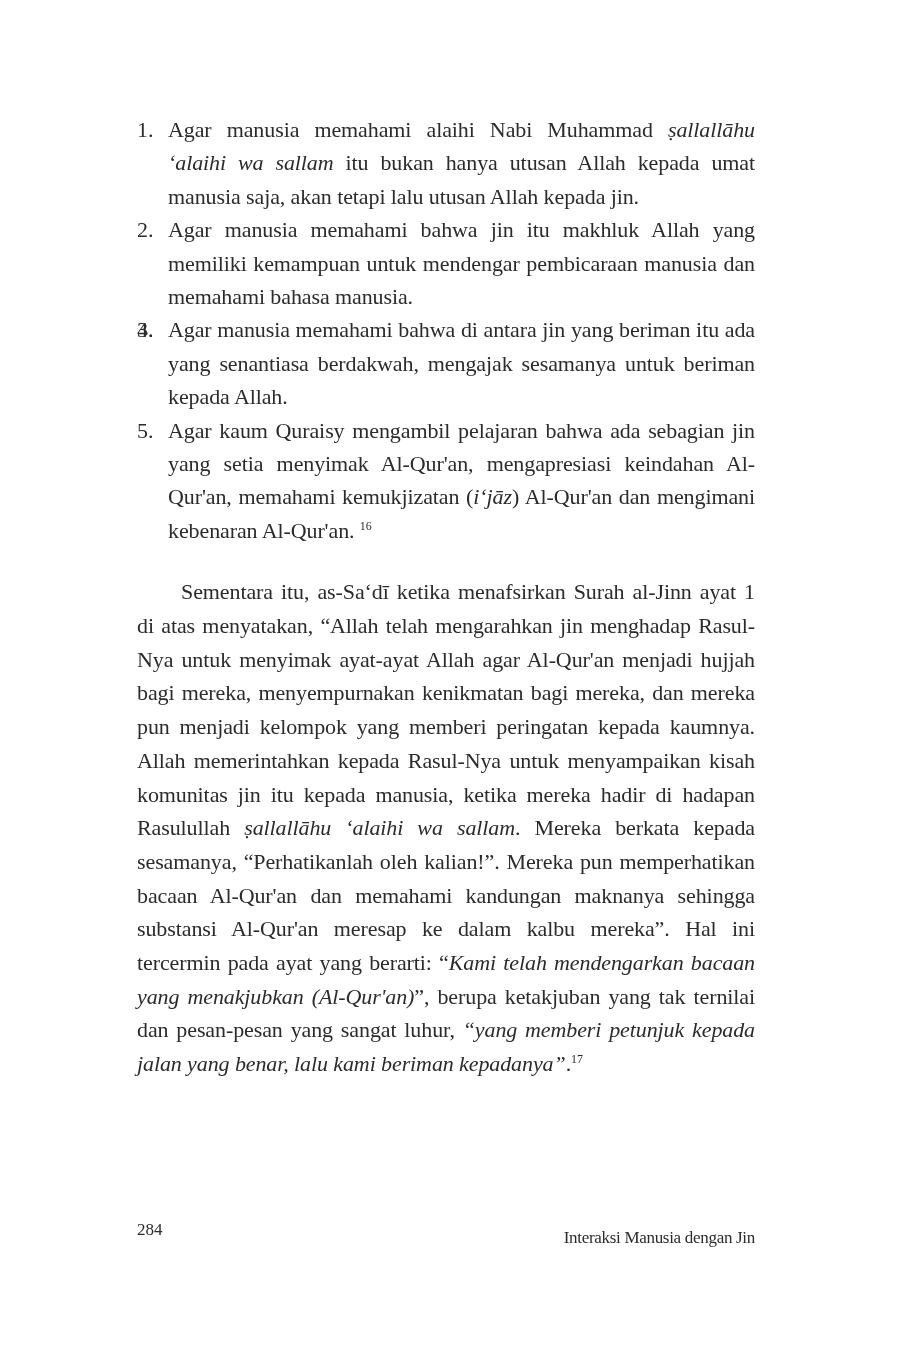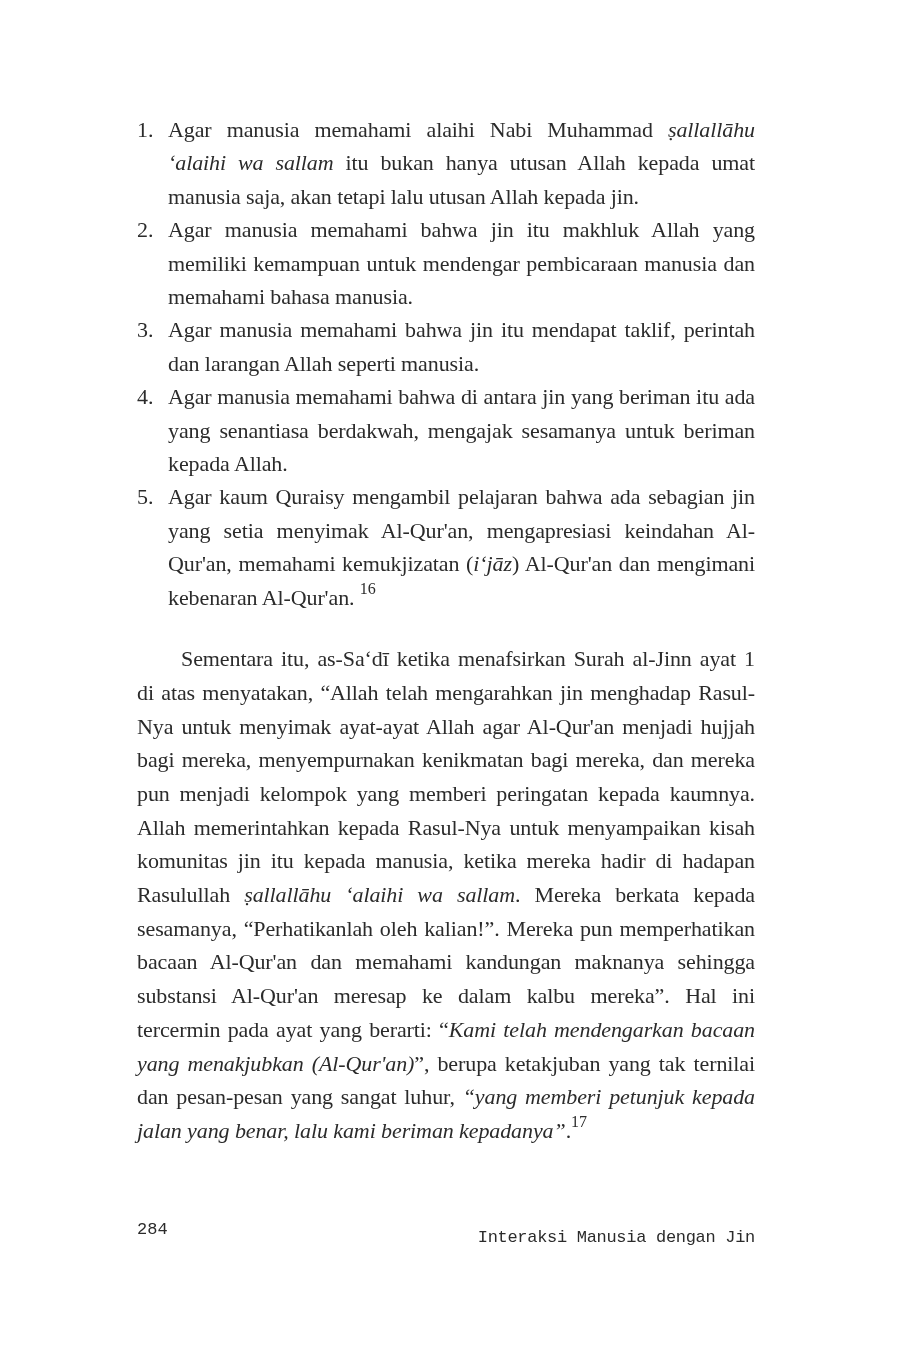--- a/index.html
+++ b/index.html
@@ -44,31 +44,31 @@
       font-size: 22px;
       line-height: 33.7px;
       text-align: justify;
       text-indent: 44px;
       letter-spacing: -0.1px;
     }
     .it {
       font-style: italic;
     }
     sup {
-      font-size: 16px;
+      font-size: 12px;
       line-height: 0;
       vertical-align: 0.7em;
     }
     .footer {
       position: absolute;
       left: 137px;
       top: 1220px;
       width: 618px;
       height: 28px;
-      font-family: Liberation Mono, monospace;
+      font-family: Liberation Serif, serif;
       font-size: 17px;
       color: #2b2b2b;
     }
     .page-number {
       position: absolute;
       left: 0;
       top: 0;
     }
     .running-title {
       position: absolute;
@@ -85,21 +85,20 @@
     <li class="list-item">
       <span class="list-num">1.</span>
       <span>Agar manusia memahami alaihi Nabi Muhammad </span><span class="it">ṣallallāhu ‘alaihi wa sallam</span><span> itu bukan hanya utusan Allah kepada umat manusia saja, akan tetapi lalu utusan Allah kepada jin.</span>
     </li>
     <li class="list-item">
       <span class="list-num">2.</span>
       <span>Agar manusia memahami bahwa jin itu makhluk Allah yang memiliki kemampuan untuk mendengar pembicaraan manusia dan memahami bahasa manusia.</span>
     </li>
     <li class="list-item">
       <span class="list-num">3.</span>
-      <span>Agar manusia memahami bahwa jin itu mendapat taklif, perintah dan larangan Allah seperti manusia.</span>
     </li>
     <li class="list-item">
       <span class="list-num">4.</span>
       <span>Agar manusia memahami bahwa di antara jin yang beriman itu ada yang senantiasa berdakwah, mengajak sesamanya untuk beriman kepada Allah.</span>
     </li>
     <li class="list-item">
       <span class="list-num">5.</span>
       <span>Agar kaum Quraisy mengambil pelajaran bahwa ada sebagian jin yang setia menyimak Al-Qur'an, mengapresiasi keindahan Al-Qur'an, memahami kemukjizatan (</span><span class="it">i‘jāz</span><span>) Al-Qur'an dan mengimani kebenaran Al-Qur'an. </span><sup>16</sup>
     </li>
   </ol>

